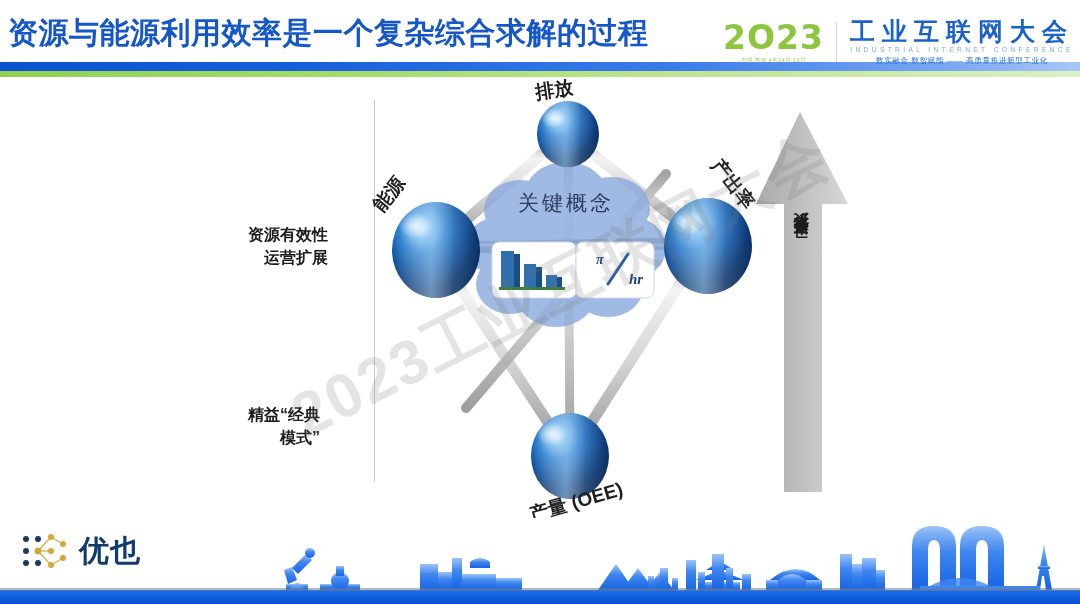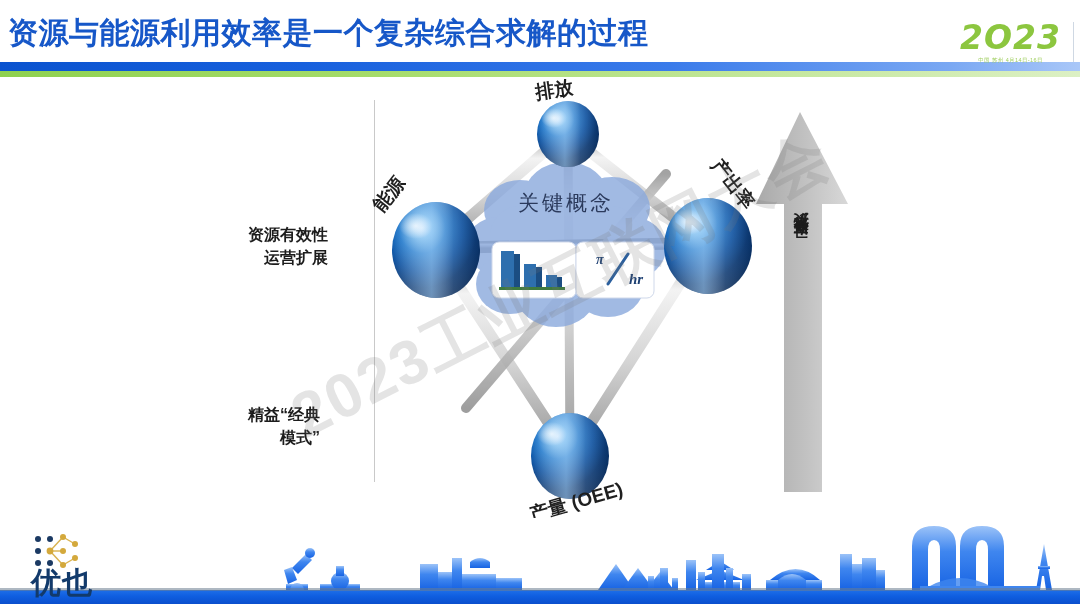--- a/index.html
+++ b/index.html
@@ -47,21 +47,20 @@
   #conf-logo {
     position: absolute;
     right: 6px; top: 16px;
     display: flex; align-items: center; height: 52px;
   }
   #conf-year-block { text-align: center; padding-right: 12px; }
   #conf-year {
     font-size: 33px; font-weight: 700; letter-spacing: 1px;
     color: #8cc63f; line-height: 1;
     font-family: "DejaVu Sans", sans-serif;
-    font-style: italic;
   }
   #conf-meta {
     margin-top: 3px;
     font-size: 5.5px; letter-spacing: 0.4px;
     color: #9fce5e; white-space: nowrap;
   }
   #conf-divider { width: 1px; height: 40px; background: #cfd8e3; }
   #conf-right { padding-left: 13px; text-align: center; }
   #conf-cn {
     font-size: 25px; font-weight: 700; letter-spacing: 7px;
@@ -114,21 +113,21 @@
     transform: rotate(-27deg);
     transform-origin: left center;
     pointer-events: none;
     letter-spacing: 2px;
   }
 
   
   #footer { position: absolute; left: 0; top: 526px; width: 1080px; height: 78px; overflow: hidden; }
   #skyline { position: absolute; left: 0; bottom: 0; width: 1080px; height: 78px; }
 
-  #brand-logo { position: absolute; left: 22px; top: 534px; display: flex; align-items: center; flex-direction: column; }
+  #brand-logo { position: absolute; left: 22px; top: 534px; display: flex; align-items: center; }
   #brand-mark { width: 48px; height: 34px; }
   #brand-name {
     margin-left: 9px; font-size: 30px; font-weight: 700;
     color: #123a6b; letter-spacing: 1px; line-height: 1;
   }
 </style>
 </head>
 <body>
 
 <div id="slide">
@@ -137,20 +136,25 @@
     <div id="slide-title">资源与能源利用效率是一个复杂综合求解的过程</div>
     <div id="title-rule-blue"></div>
     <div id="title-rule-green"></div>
 
     <div id="conf-logo">
       <div id="conf-year-block">
         <div id="conf-year">2O23</div>
         <div id="conf-meta">中国 苏州  4月14日-16日</div>
       </div>
       <div id="conf-divider"></div>
+      <div id="conf-right">
+        <div id="conf-cn">工业互联网大会</div>
+        <div id="conf-en">INDUSTRIAL INTERNET CONFERENCE</div>
+        <div id="conf-slogan">数实融合  数智赋能 —— 高质量推进新型工业化</div>
+      </div>
     </div>
   </div>
 
   <div id="body-area">
 
     <div id="divider-left"></div>
 
     <div class="side-label" id="label-lean">
       <div>精益“经典</div>
       <div>模式”</div>

